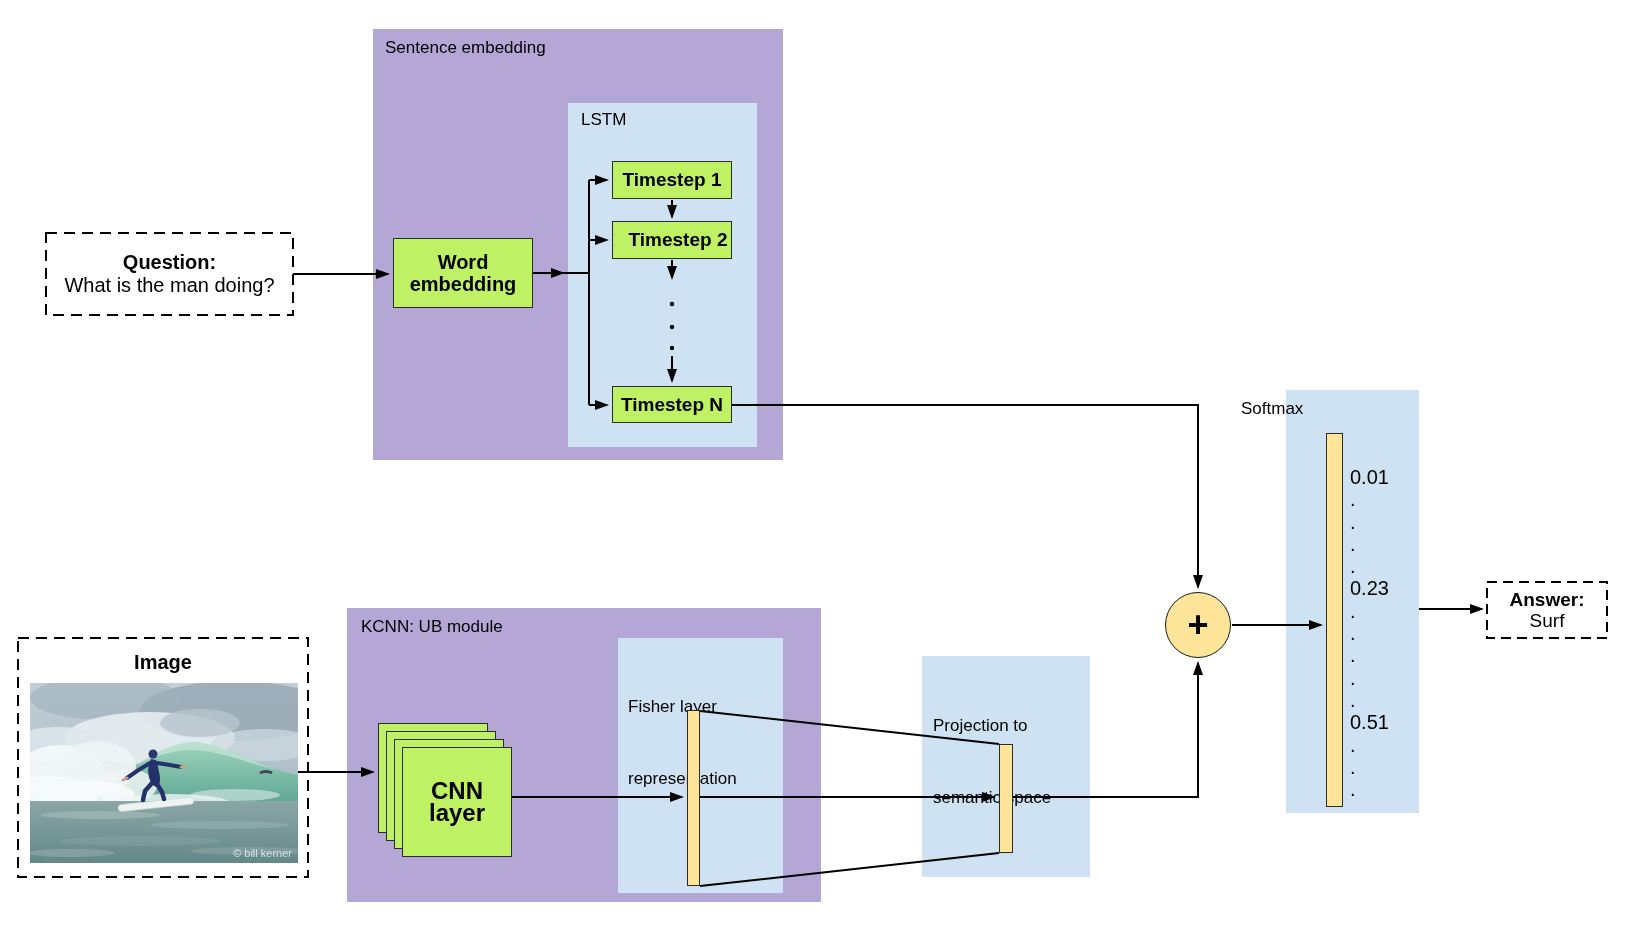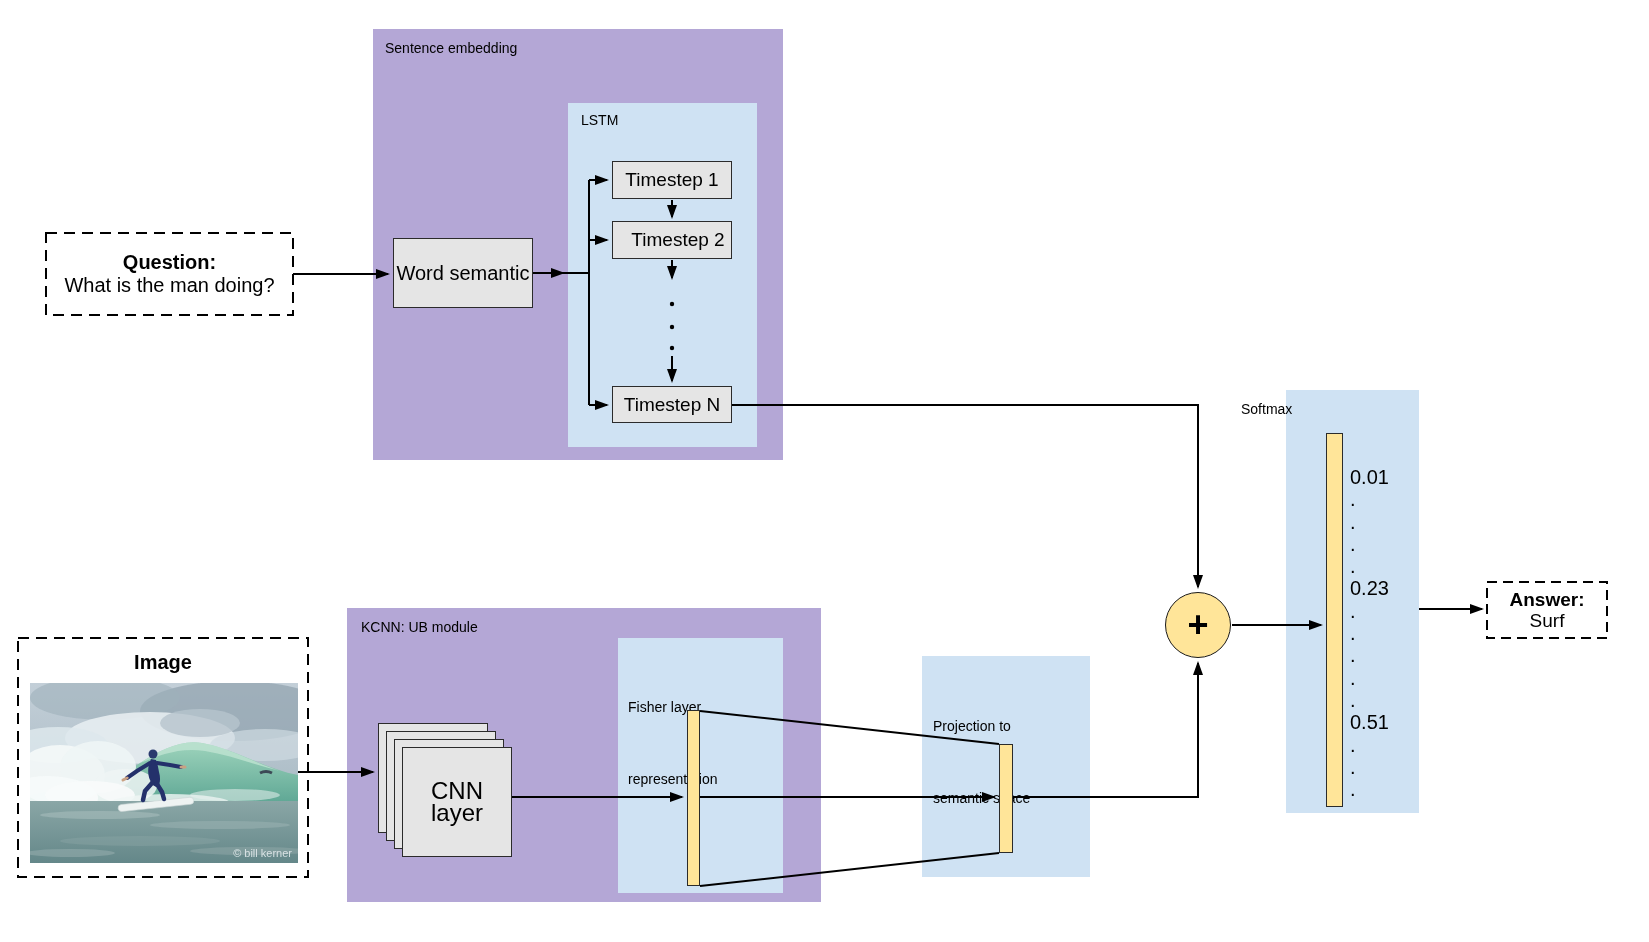--- a/index.html
+++ b/index.html
@@ -2,25 +2,25 @@
 <html><head>
 <meta charset="utf-8">
 <style>
   html,body { margin:0; padding:0; background:#ffffff; }
   .canvas {
     position:relative; width:1649px; height:942px; background:#ffffff;
     font-family:"Liberation Sans", sans-serif; color:#000; overflow:hidden;
   }
   .panel-purple { position:absolute; background:#b4a7d6; z-index:1; }
   .panel-blue   { position:absolute; background:#cfe2f3; z-index:2; }
-  .panel-label  { position:absolute; font-size:14px; line-height:24px; z-index:3; white-space:pre; }
+  .panel-label  { position:absolute; font-size:17px; line-height:24px; z-index:3; white-space:pre; }
   .ybox {
-    position:absolute; background:#e5e5e5; border:1.6px solid #2b2b2b; box-sizing:border-box;
+    position:absolute; background:#bef264; border:1.6px solid #2b2b2b; box-sizing:border-box;
     display:flex; align-items:center; justify-content:center; text-align:center;
-    font-size:19px; line-height:22px; z-index:4;
+    font-size:19px; line-height:22px; z-index:4;font-weight:bold;
   }
   .ybar { position:absolute; background:#ffe599; border:1.4px solid #2b2b2b; box-sizing:border-box; z-index:4; }
   .dashed-content {
     position:absolute; display:flex; flex-direction:column; align-items:center; justify-content:center;
     text-align:center; z-index:4; font-size:20px; line-height:23px;
   }
   .bold { font-weight:bold; }
   .sum-circle {
     position:absolute; left:1165px; top:592px; width:66px; height:66px; border-radius:50%;
     background:#ffe599; border:1.6px solid #1a1a1a; box-sizing:border-box;
@@ -57,21 +57,21 @@
 
   <div class="panel-blue" style="left:922px; top:656px; width:168px; height:221px;"></div>
   <div class="panel-label" style="left:933px; top:666px;">
     <span style="display:block;">Projection to</span>
     <span style="display:block;">semantic space</span>
   </div>
 
   <div class="panel-blue" style="left:1286px; top:390px; width:133px; height:423px;"></div>
   <div class="panel-label" style="left:1241px; top:397px;">Softmax</div>
 
-  <div class="ybox" style="left:393px; top:238px; width:140px; height:70px; font-size:20px;">Word semantic</div>
+  <div class="ybox" style="left:393px; top:238px; width:140px; height:70px; font-size:20px;">Word embedding</div>
 
   <div class="ybox" style="left:612px; top:161px; width:120px; height:38px;">Timestep 1</div>
   <div class="ybox" style="left:612px; top:221px; width:120px; height:38px;padding-left:12px;">Timestep 2</div>
   <div class="ybox" style="left:612px; top:386px; width:120px; height:37px;">Timestep N</div>
 
   <div class="ybox" style="left:378px; top:723px; width:110px; height:110px;"></div>
   <div class="ybox" style="left:386px; top:731px; width:110px; height:110px;"></div>
   <div class="ybox" style="left:394px; top:739px; width:110px; height:110px;"></div>
   <div class="ybox" style="left:402px; top:747px; width:110px; height:110px; font-size:24px;">CNN layer</div>
 

